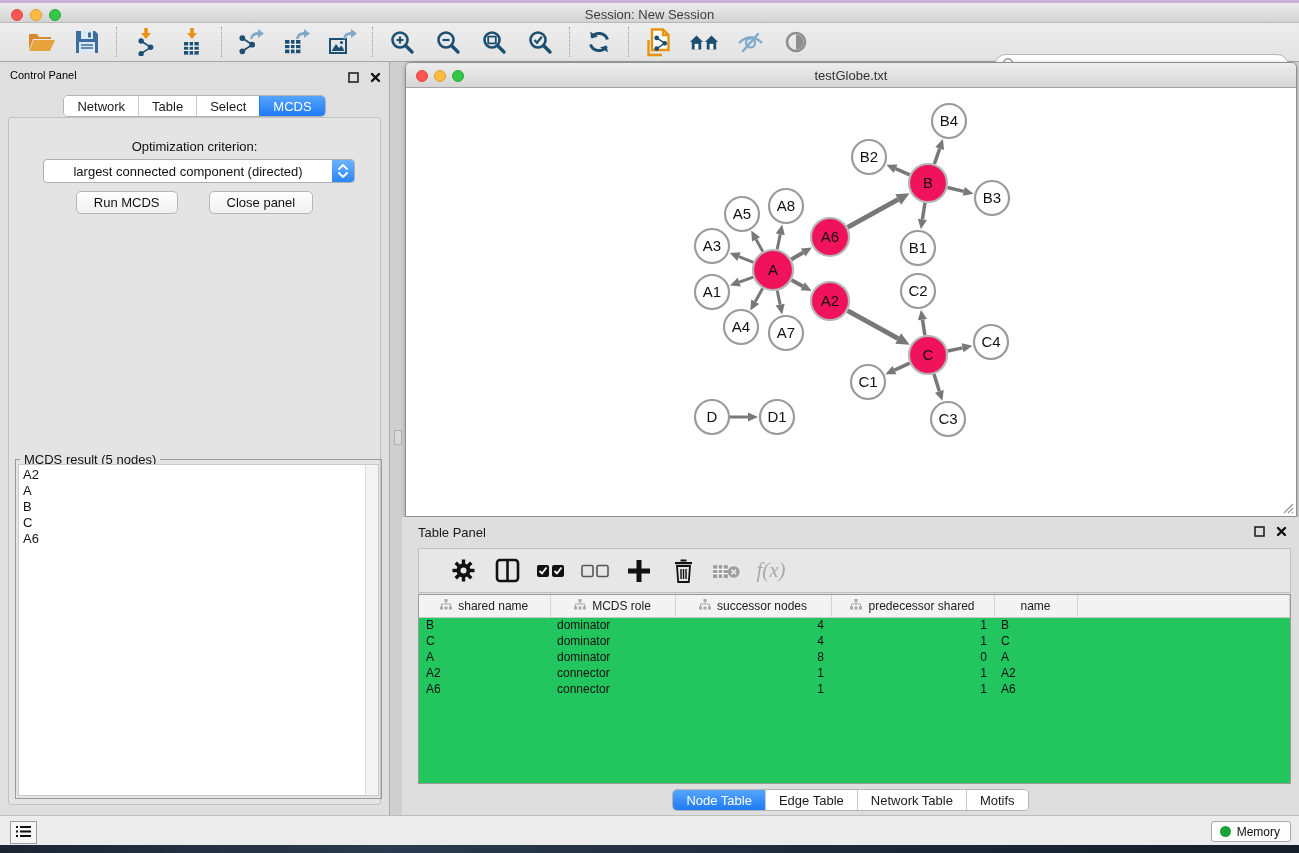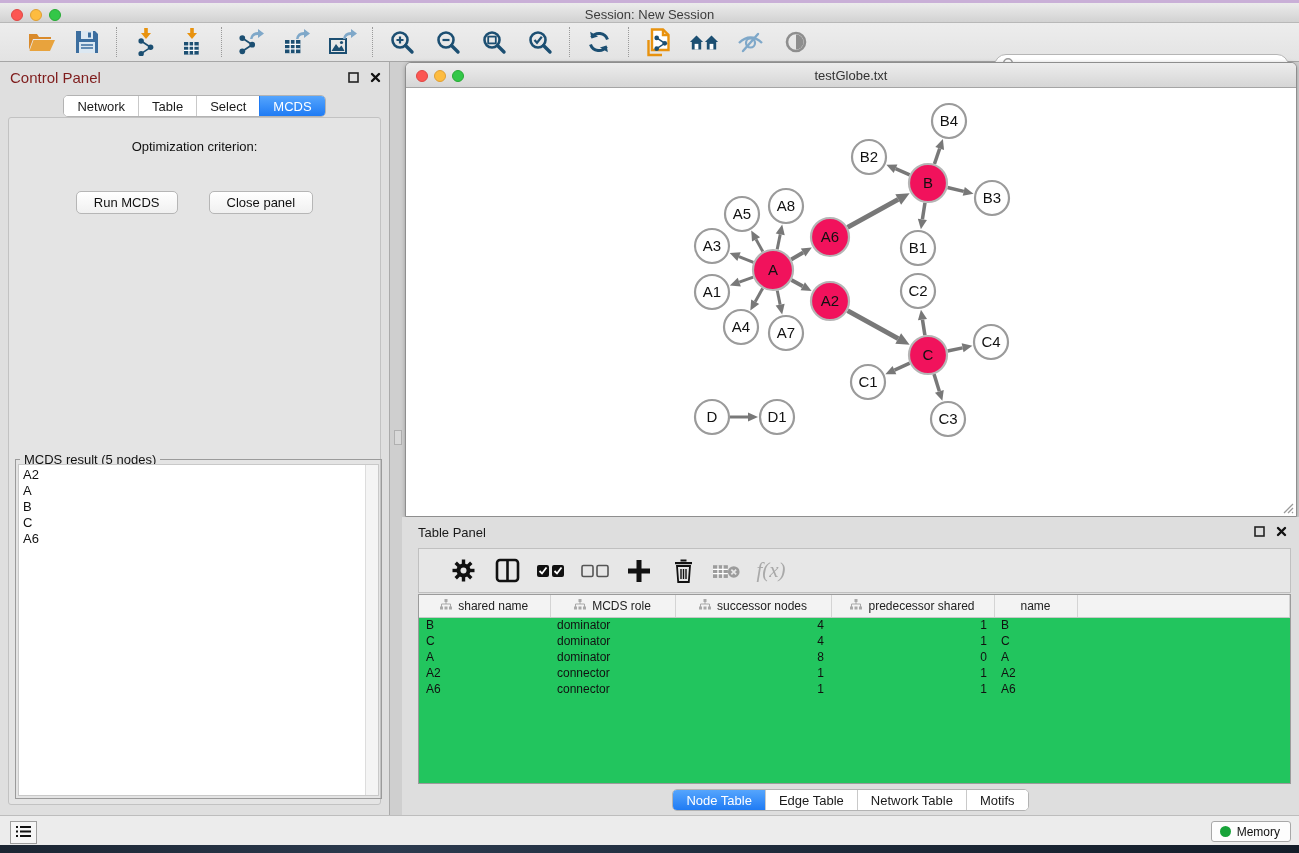--- a/index.html
+++ b/index.html
@@ -28,21 +28,21 @@
   .tbtn svg { display:block; }
   .searchbox { position:absolute; right:10px; top:31px; width:295px; height:24px;
     background:#fff; border:1px solid #b5b5b5; border-radius:12px;
     display:flex; align-items:center; padding-left:7px; }
   .searchbox input { border:none; outline:none; flex:1; height:18px; font-size:13px;
     background:transparent; font-family:"Liberation Sans",sans-serif; }
 
   
   .control-panel { position:absolute; left:0; top:62px; width:390px; height:753px;
     background:#dfdfdf; border-right:1px solid #aaa; }
-  .panel-head { position:absolute; left:10px; top:7px; font-size:15px; color:#7f1d1d; }
+  .panel-head { position:absolute; left:10px; top:7px; font-size:11px; color:#000000; }
   .panel-controls { position:absolute; right:8px; top:9px; display:flex; gap:10px; align-items:center; }
   .wbtn { width:12px; height:12px; display:flex; align-items:center; justify-content:center; cursor:pointer; }
   .seg-row { position:absolute; top:33px; left:0; right:0; display:flex; justify-content:center;border-radius:8px; }
   .segmented { display:flex; border:1px solid #b3b3b3; border-radius:5px; overflow:hidden; background:#fff; height:22px; }
   .seg { padding:0 13px; font-size:13px; color:#1a1a1a; display:flex; align-items:center;
     border-left:1px solid #c9c9c9; cursor:pointer; background:#fff; }
   .seg:first-child { border-left:none; }
   .seg.active { background:linear-gradient(#55a5fd,#1f7bf4); color:#fff; border-left-color:#1f7bf4; }
   .tabpanel { position:absolute; left:8px; right:8px; top:55px; height:688px;
     background:#e4e4e4; border:1px solid #c2c2c2; border-radius:3px; }
@@ -320,20 +320,31 @@
       <div class="segmented" id="control-tabs">
         <div class="seg">Network</div>
         <div class="seg">Table</div>
         <div class="seg">Select</div>
         <div class="seg active">MCDS</div>
       </div>
     </div>
 
   <div class="tabpanel">
     <div class="opt-label">Optimization criterion:</div>
+    <div class="dropdown">
+      <span class="dval">largest connected component (directed)</span>
+      <span class="dd-step">
+        <svg width="10" height="6" viewBox="0 0 10 6">
+            <path d="M1 5 L5 1 L9 5" fill="none" stroke="#fff" stroke-width="1.8" stroke-linecap="round" stroke-linejoin="round"></path>
+          </svg>
+        <svg width="10" height="6" viewBox="0 0 10 6">
+            <path d="M1 1 L5 5 L9 1" fill="none" stroke="#fff" stroke-width="1.8" stroke-linecap="round" stroke-linejoin="round"></path>
+          </svg>
+      </span>
+    </div>
     <div class="btn-row">
       <div class="pushbtn">Run MCDS</div>
       <div class="pushbtn">Close panel</div>
     </div>
     <div class="fieldset">
       <span class="legend">MCDS result (5 nodes)</span>
       <div class="listbox">
         <ul id="result-list">
             <li>A2</li>
             <li>A</li>

